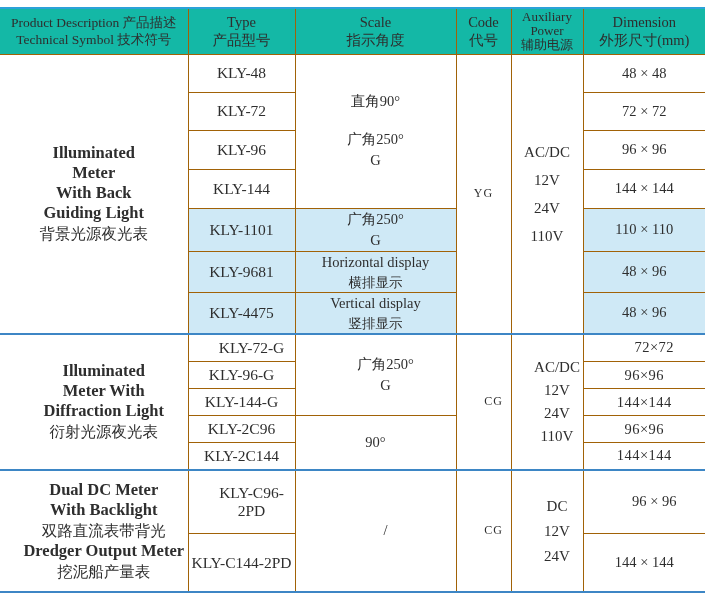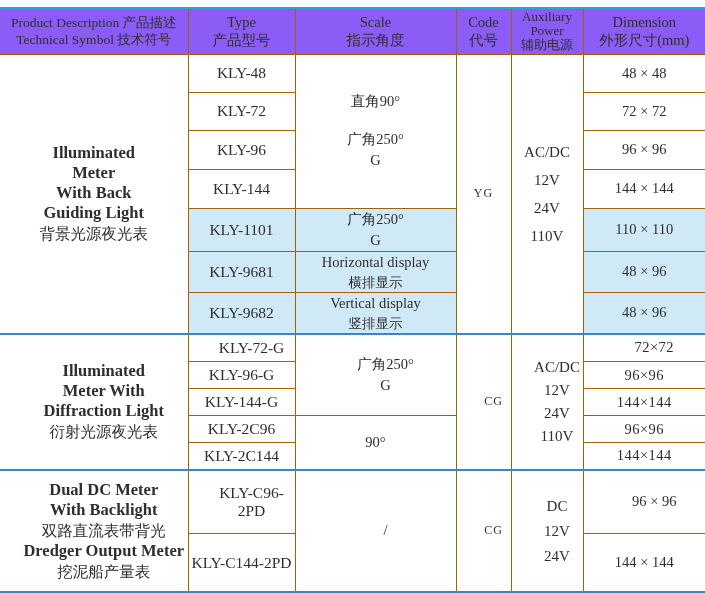--- a/index.html
+++ b/index.html
@@ -8,21 +8,21 @@
     padding-top:7px;overflow:hidden;
     font-family:"Liberation Serif","DejaVu Serif",serif;color:#2e2e2e;
   }
   table.spec{border-collapse:collapse;table-layout:fixed;width:705px;}
   td,th{
     border:1px solid #a16207;text-align:center;vertical-align:middle;
     padding:0;font-weight:normal;overflow:hidden;
   }
   td:first-child,th:first-child{border-left:none;}
   td:last-child,th:last-child{border-right:none;margin-left:33px;}
-  tr.hdr th{background:#8b5cf6;border-top:2px solid #2ba2d8;text-align:center;}
+  tr.hdr th{background:#14b8a6;border-top:2px solid #2ba2d8;text-align:center;}
   tr.gs>td{border-top:2px solid #3d86c5;padding-left:20px;}
   .bb{border-bottom:3px solid #3d86c5;}
   .hl{background:#cfe9f6;}
 
   .h-line{font-size:13.5px;line-height:17px;white-space:nowrap;}
   .h-line2{font-size:14.5px;line-height:18px;white-space:nowrap;}
   .h-line3{font-size:13px;line-height:14px;white-space:nowrap;}
 
   .d-en{font-weight:bold;font-size:16.5px;line-height:20px;white-space:nowrap;font-family:Liberation Serif, serif;}
   .d-zh{font-size:15.5px;line-height:21px;white-space:nowrap;}
@@ -128,21 +128,21 @@
     </tr>
     <tr style="height:39px">
       <td class="type-cell hl">KLY-9681</td>
       <td class="hl">
         <div class="s-line">Horizontal display</div>
         <div class="s-zh">横排显示</div>
       </td>
       <td class="dim-cell hl">48 × 96</td>
     </tr>
     <tr style="height:38px">
-      <td class="type-cell hl">KLY-9682</td>
+      <td class="type-cell hl">KLY-4475</td>
       <td class="hl">
         <div class="s-line">Vertical display</div>
         <div class="s-zh">竖排显示</div>
       </td>
       <td class="dim-cell hl">48 × 96</td>
     </tr>
 
     <tr class="gs" style="height:28px">
       <td rowspan="5">
         <div class="d-en">Illuminated</div>

